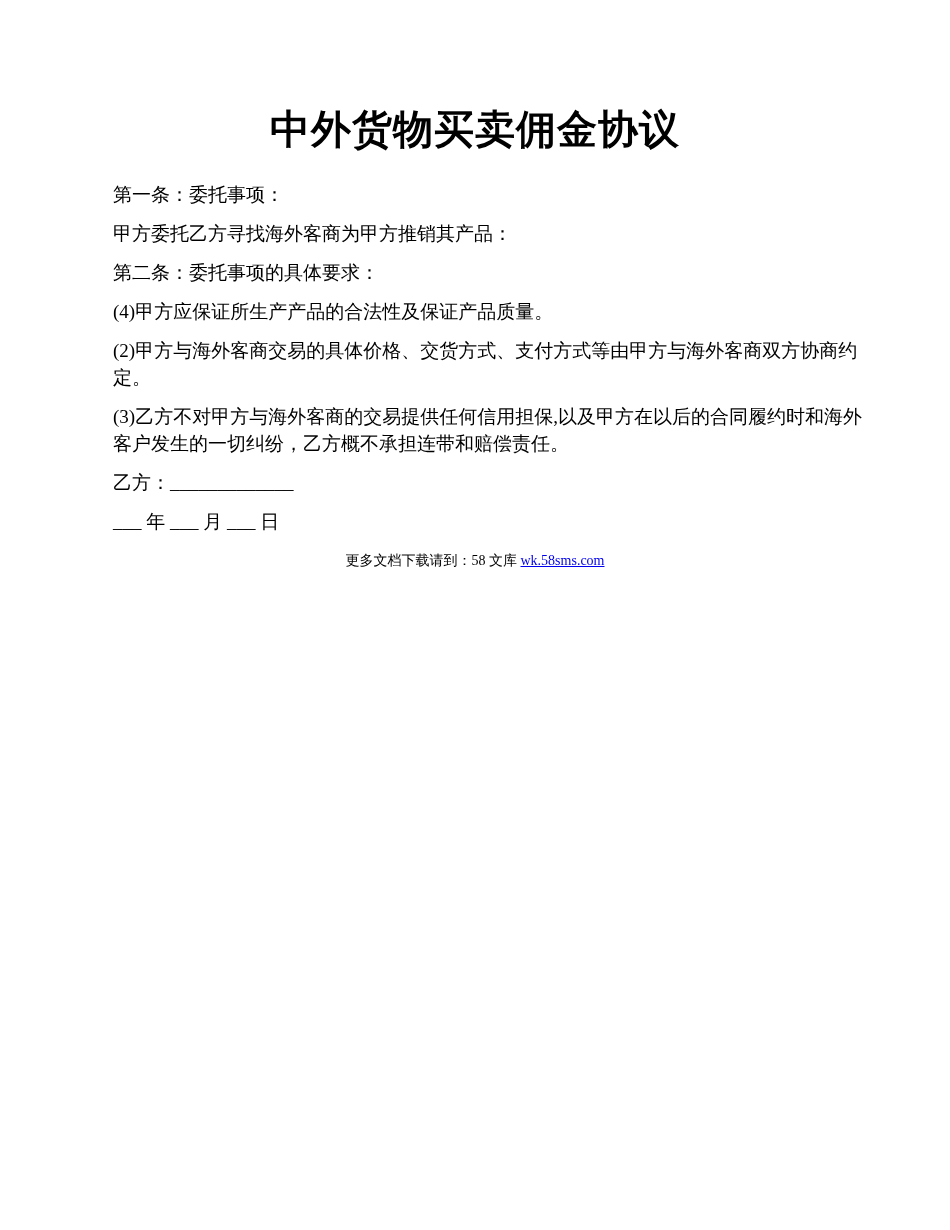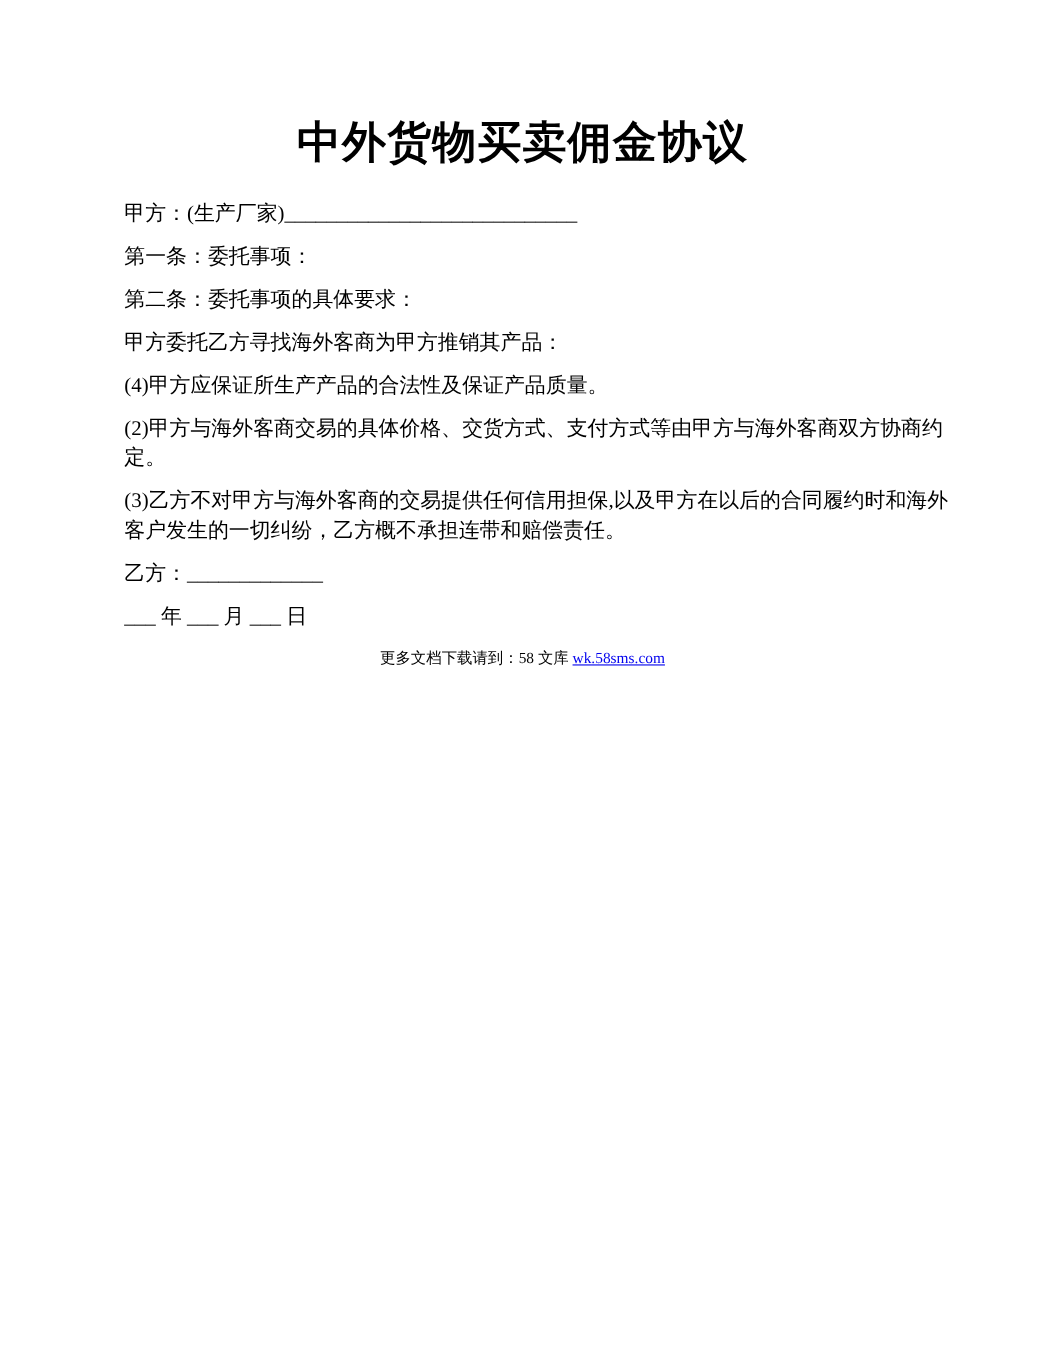--- a/index.html
+++ b/index.html
@@ -55,29 +55,28 @@
 </style>
 </head>
 <body>
 
 <div class="page">
 
   <h1 class="doc-title">中外货物买卖佣金协议</h1>
 
   <div class="doc-body">
 
-    <p><span>甲方：(生产厂家)</span><span class="blank">____________________________</span></p>
 
 
 
     <p>第一条：委托事项：</p>
 
+    <p>甲方委托乙方寻找海外客商为甲方推销其产品：</p>
+
     <p>第二条：委托事项的具体要求：</p>
-
-    <p>甲方委托乙方寻找海外客商为甲方推销其产品：</p>
 
     <p>(4)甲方应保证所生产产品的合法性及保证产品质量。</p>
 
     <p>(2)甲方与海外客商交易的具体价格、交货方式、支付方式等由甲方与海外客商双方协商约定。</p>
 
     <p>(3)乙方不对甲方与海外客商的交易提供任何信用担保,以及甲方在以后的合同履约时和海外客户发生的一切纠纷，乙方概不承担连带和赔偿责任。</p>
 
 
     <p><span>乙方：</span><span class="blank">_____________</span></p>
 

